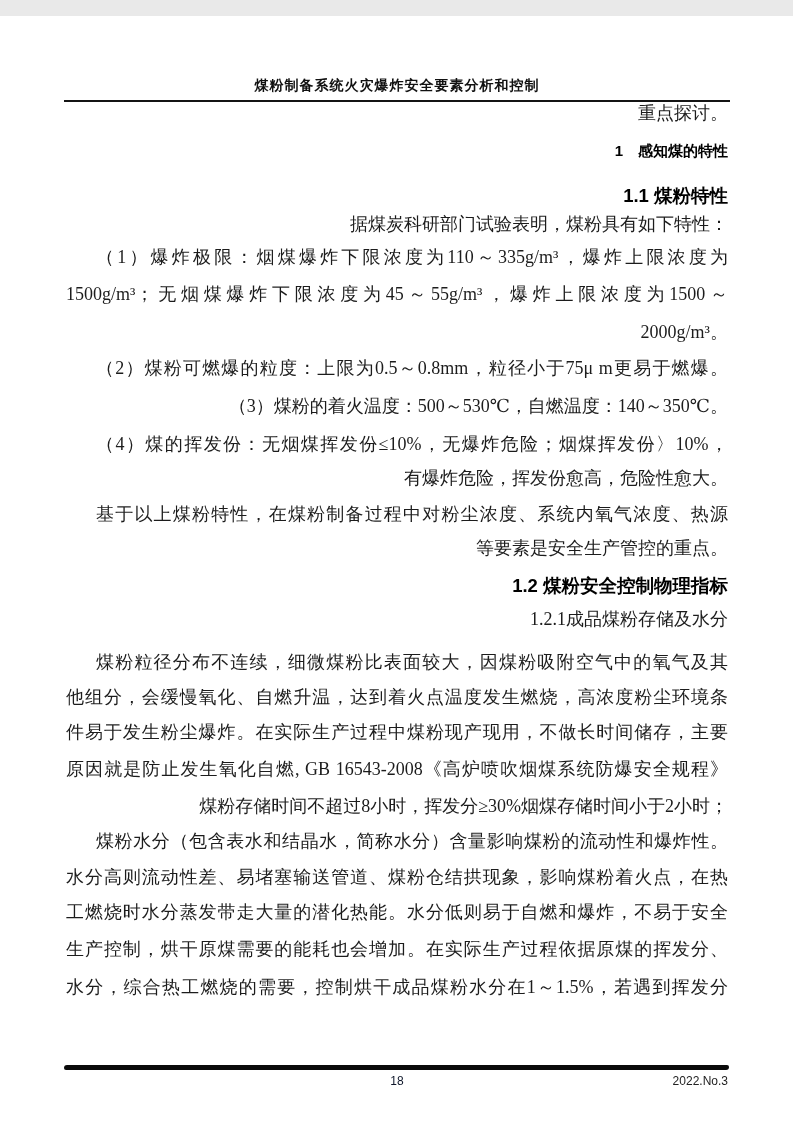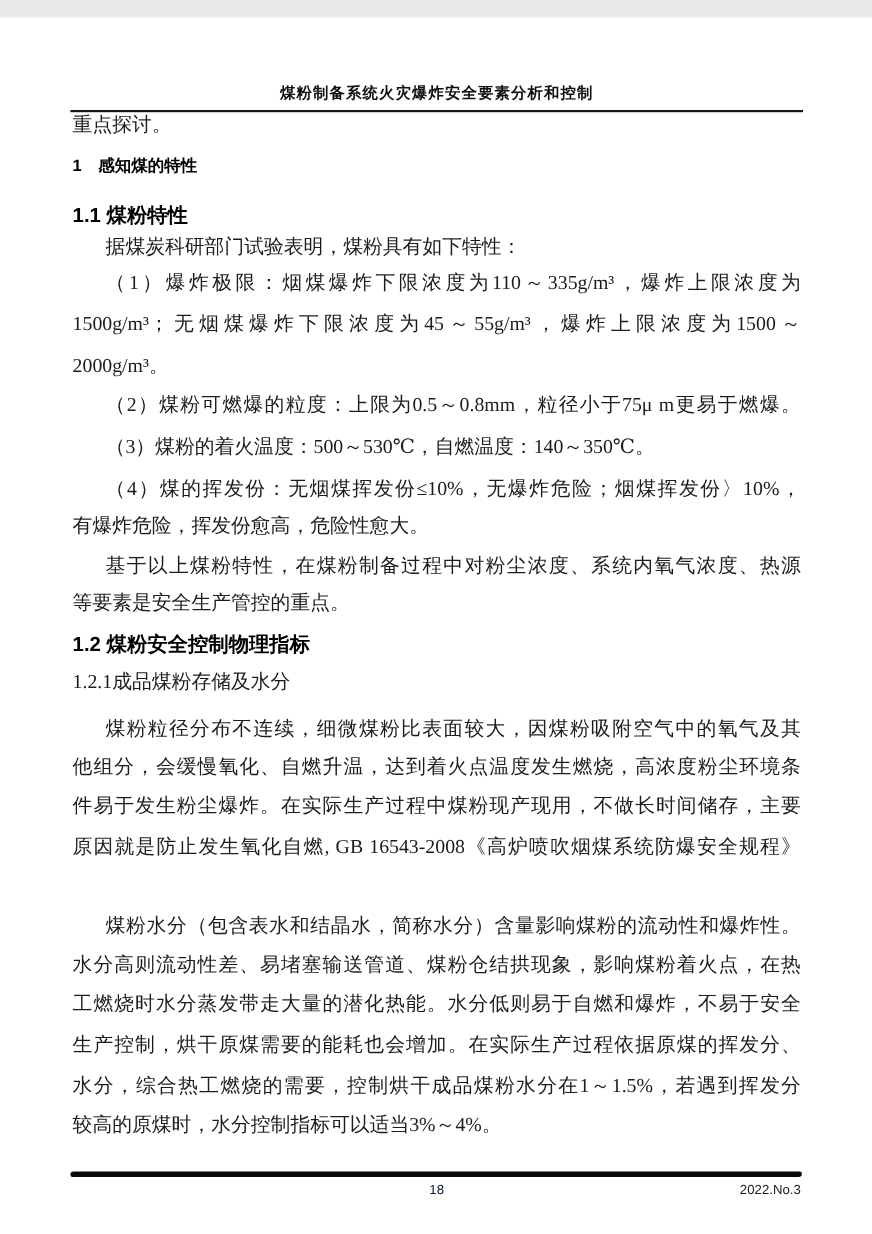--- a/index.html
+++ b/index.html
@@ -23,20 +23,21 @@
   .header-rule{
     position:absolute;top:84px;left:64px;right:63px;height:2px;
     background:#141414;
   }
   
   .bline{
     position:absolute;left:66px;right:65px;
     font-size:18px;line-height:37px;
     white-space:normal;
     color:#1c1c1c;
+    text-align:right;
   }
   .indent{text-indent:30px;}
   .just{text-align:justify;text-align-last:justify;}
   .h1{
     font-family:"Liberation Sans","DejaVu Sans",sans-serif;
     font-weight:bold;font-size:15px;line-height:28px;color:#000;
   }
   .h2{
     font-family:"Liberation Sans","DejaVu Sans",sans-serif;
     font-weight:bold;font-size:18.5px;line-height:26px;color:#000;
@@ -81,24 +82,24 @@
   <div class="bline indent just" style="top:410px">（4）煤的挥发份：无烟煤挥发份≤10%，无爆炸危险；烟煤挥发份〉10%，</div>
   <div class="bline" style="top:444px">有爆炸危险，挥发份愈高，危险性愈大。</div>
   <div class="bline indent just" style="top:480px">基于以上煤粉特性，在煤粉制备过程中对粉尘浓度、系统内氧气浓度、热源</div>
   <div class="bline" style="top:514px">等要素是安全生产管控的重点。</div>
   <div class="bline h2" style="top:557px">1.2 煤粉安全控制物理指标</div>
   <div class="bline h3" style="top:590px">1.2.1成品煤粉存储及水分</div>
   <div class="bline indent just" style="top:628px">煤粉粒径分布不连续，细微煤粉比表面较大，因煤粉吸附空气中的氧气及其</div>
   <div class="bline just" style="top:663px">他组分，会缓慢氧化、自燃升温，达到着火点温度发生燃烧，高浓度粉尘环境条</div>
   <div class="bline just" style="top:698px">件易于发生粉尘爆炸。在实际生产过程中煤粉现产现用，不做长时间储存，主要</div>
   <div class="bline just" style="top:735px">原因就是防止发生氧化自燃, GB 16543-2008《高炉喷吹烟煤系统防爆安全规程》</div>
+  <div class="bline" style="top:772px">煤粉存储时间不超过8小时，挥发分≥30%烟煤存储时间小于2小时；</div>
   <div class="bline indent just" style="top:807px">煤粉水分（包含表水和结晶水，简称水分）含量影响煤粉的流动性和爆炸性。</div>
   <div class="bline just" style="top:878px">工燃烧时水分蒸发带走大量的潜化热能。水分低则易于自燃和爆炸，不易于安全</div>
   <div class="bline just" style="top:843px">水分高则流动性差、易堵塞输送管道、煤粉仓结拱现象，影响煤粉着火点，在热</div>
   <div class="bline just" style="top:915px">生产控制，烘干原煤需要的能耗也会增加。在实际生产过程依据原煤的挥发分、</div>
   <div class="bline just" style="top:953px">水分，综合热工燃烧的需要，控制烘干成品煤粉水分在1～1.5%，若遇到挥发分</div>
-  <div class="bline" style="top:988px">较高的原煤时，水分控制指标可以适当3%～4%。</div>
 
   <div class="footer-rule"></div>
   <div class="footer-pageno">18</div>
   <div class="footer-issue">2022.No.3</div>
 
 </div>
 
 </body></html>

